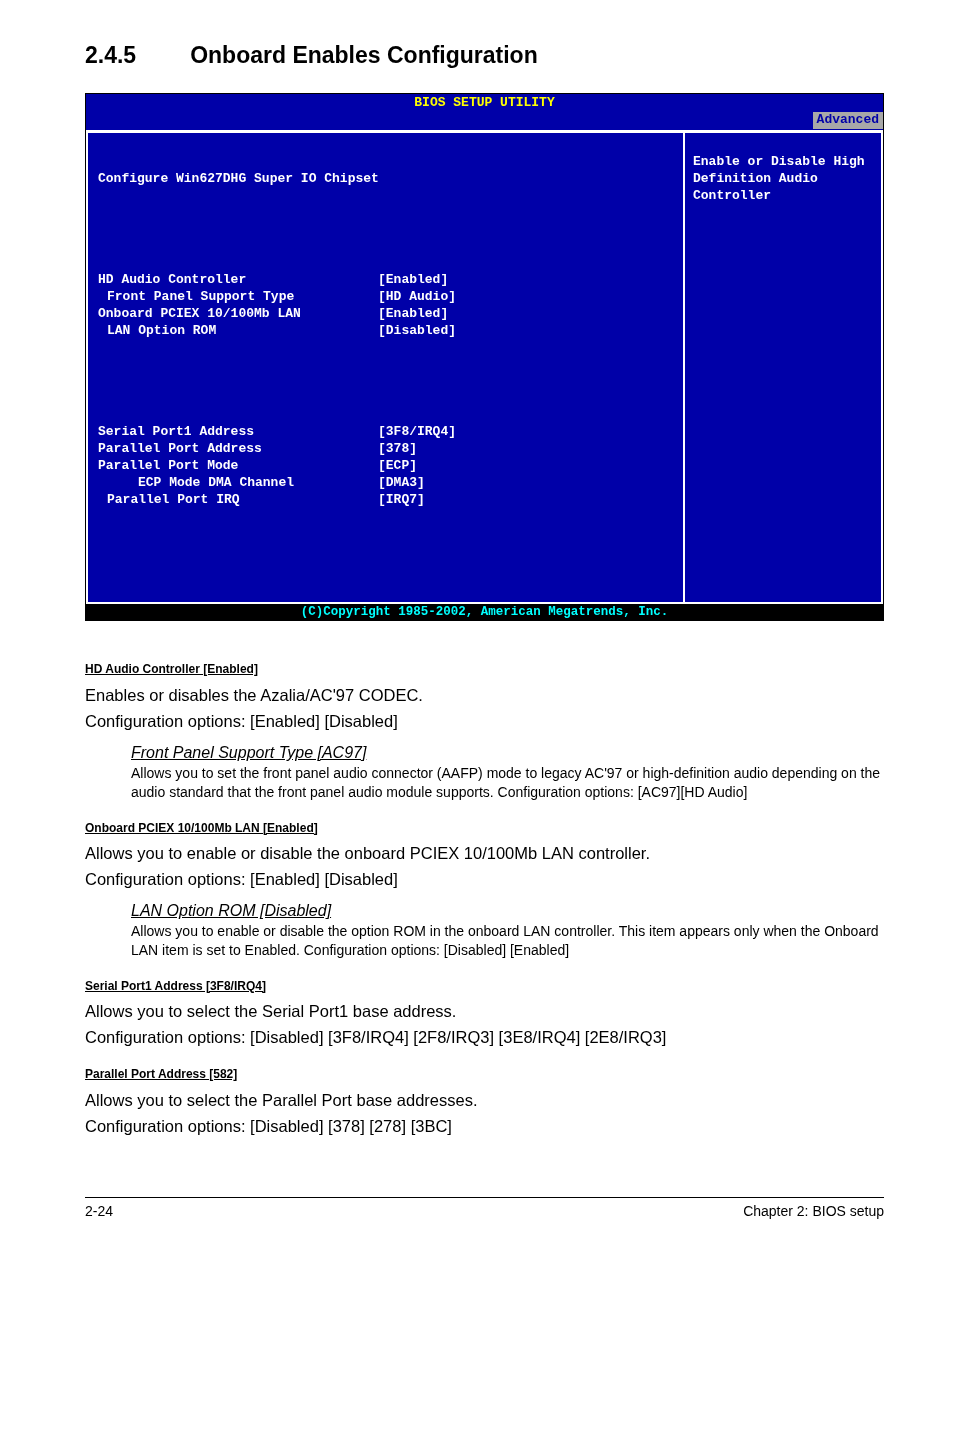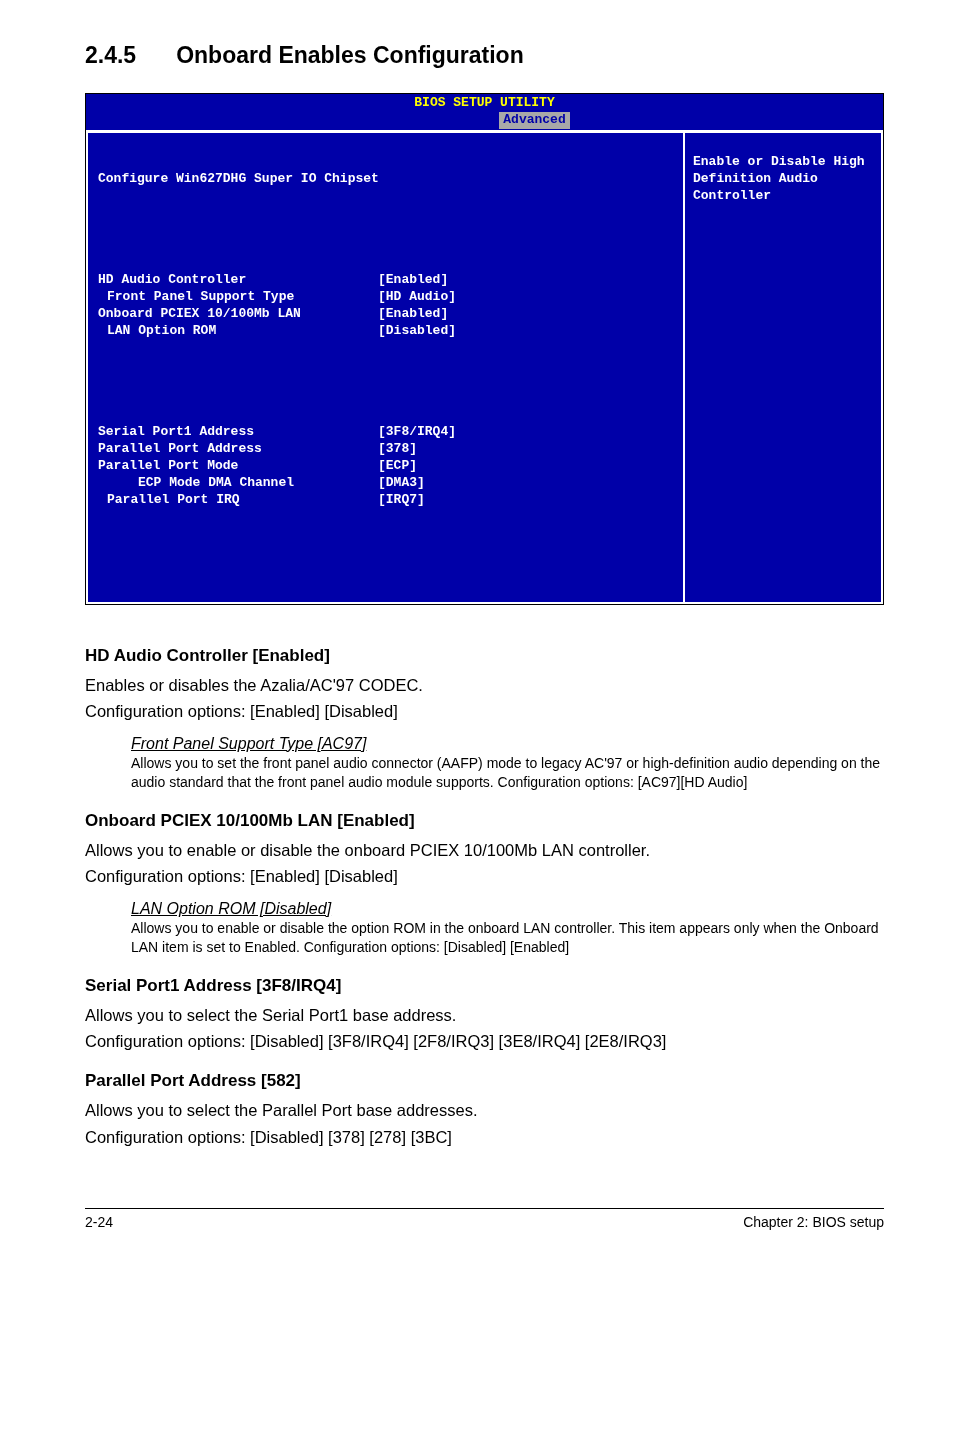--- a/index.html
+++ b/index.html
@@ -12,42 +12,42 @@
     padding: 40px 70px 40px 85px;
     line-height: 1.35;
   }
   h1.section-title {
     font-size: 23px;
     font-weight: bold;
     margin-bottom: 22px;
   }
   h1.section-title .num {
     display: inline-block;
-    margin-right: 40px;
+    margin-right: 54px;
   }
   .bios-box {
     background: #f9a8d4;
     color: #ffffff;
     font-family: "Courier New", monospace;
     font-size: 13px;
     font-weight: bold;
     line-height: 1.3;
     border: 1px solid #000;
     margin-bottom: 40px;
   }
   .bios-header {
     background: #0000a8;
     text-align: center;
     color: #ffff00;
     padding: 1px 0 0 0;
     font-weight: bold;
     position: relative;
   }
   .bios-tabline {
-    text-align: center;
+    text-align: right;
     padding: 0 0 1px 100px;
   }
   .bios-tab {
     background: #a8a8a8;
     color: #0000a8;
     padding: 0 4px;
     display: inline-block;
   }
   .bios-body {
     display: flex;
@@ -76,24 +76,25 @@
   .bios-footer {
     background: #000000;
     color: #00ffff;
     text-align: center;
     font-size: 12.5px;
     padding: 0;
     font-weight: bold;
     font-family: "Courier New", monospace;
   }
   h2.sub {
-    font-size: 17px;
+    font-size: 12px;
     font-weight: bold;
     margin-top: 18px;
     margin-bottom: 6px;
+    text-decoration: underline;
   }
   p.body {
     font-size: 16.5px;
     margin-bottom: 4px;
   }
   .indent-block {
     padding-left: 46px;
     margin-top: 10px;
     margin-bottom: 10px;
   }
@@ -134,20 +135,21 @@
       <div class="row">&nbsp;</div>
       <div id="bios-group1"><div class="row"><span class="label">HD Audio Controller</span><span class="val">[Enabled]</span></div><div class="row"><span class="label indent">Front Panel Support Type</span><span class="val">[HD Audio]</span></div><div class="row"><span class="label">Onboard PCIEX 10/100Mb LAN</span><span class="val">[Enabled]</span></div><div class="row"><span class="label indent">LAN Option ROM</span><span class="val">[Disabled]</span></div></div>
       <div class="row">&nbsp;</div>
       <div id="bios-group2"><div class="row"><span class="label">Serial Port1 Address</span><span class="val">[3F8/IRQ4]</span></div><div class="row"><span class="label">Parallel Port Address</span><span class="val">[378]</span></div><div class="row"><span class="label">Parallel Port Mode</span><span class="val">[ECP]</span></div><div class="row"><span class="label indent2">ECP Mode DMA Channel</span><span class="val">[DMA3]</span></div><div class="row"><span class="label indent">Parallel Port IRQ</span><span class="val">[IRQ7]</span></div></div>
     </div>
     <div class="bios-right">
       <div>&nbsp;</div>
       <div>Enable or Disable High Definition Audio Controller</div>
     </div>
   </div>
+  <div class="bios-footer">(C)Copyright 1985-2002, American Megatrends, Inc.</div>
 </div>
 
 <h2 class="sub">HD Audio Controller [Enabled]</h2>
 <p class="body">Enables or disables the Azalia/AC'97 CODEC.</p>
 <p class="body">Configuration options: [Enabled] [Disabled]</p>
 <div class="indent-block">
   <div class="ital">Front Panel Support Type [AC97]</div>
   <p class="body">Allows you to set the front panel audio connector (AAFP) mode to legacy AC'97 or high-definition audio depending on the audio standard that the front panel audio module supports. Configuration options: [AC97][HD Audio]</p>
 </div>
 

